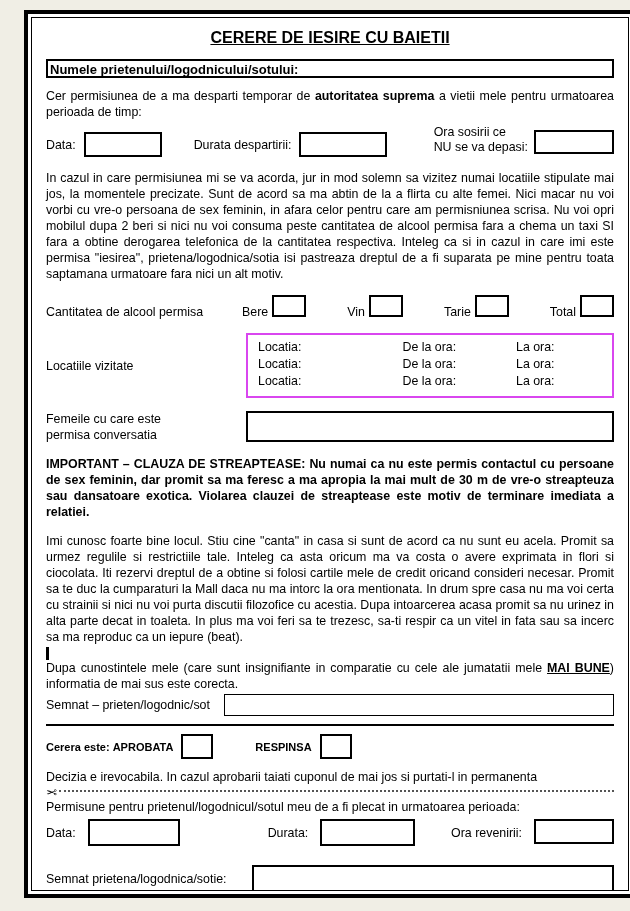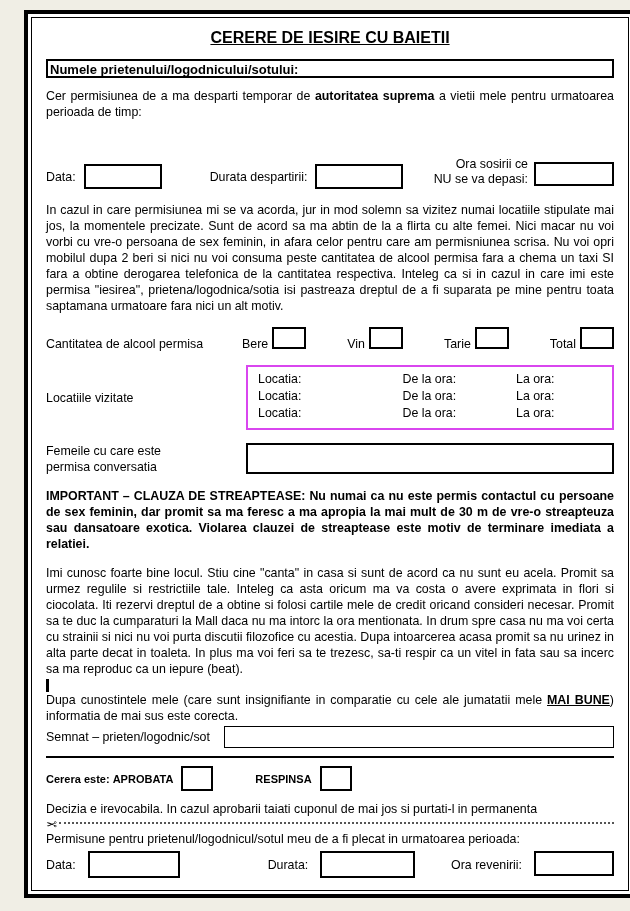--- a/index.html
+++ b/index.html
@@ -42,21 +42,21 @@
   }
   .bold { font-weight: bold; }
   .bold-underline { font-weight: bold; text-decoration: underline; }
   .fbox { border: 2px solid #000; background: #fff; flex: none; }
   .row { display: flex; }
   
   .time-row { margin-top: 5px; align-items: flex-end; }
   .time-row .lbl { font-size: 12.4px; line-height: 15px; margin-bottom: 4px; }
   .box-date   { width: 78px; height: 25px; margin-left: 8px; }
   .box-dur    { width: 88px; height: 25px; margin-left: 8px; }
-  .arrival-lbl { text-align: right; font-size: 12.4px; line-height: 15px; margin-left: auto; margin-bottom: 2px; margin-top: 32px; }
+  .arrival-lbl { font-size: 12.4px; line-height: 15px; margin-left: auto; margin-bottom: 2px; }
   .box-arr    { width: 80px; height: 24px; margin-left: 6px; margin-bottom: 3px; }
   
   .alcohol-row { margin-top: 13px; align-items: flex-end; }
   .alcohol-row .sect-lbl { width: 196px; flex: none; font-size: 12.4px; }
   .alcohol-groups { flex: 1; display: flex; justify-content: space-between; align-items: flex-end; }
   .alc-group { display: flex; align-items: flex-end; }
   .alc-group .lbl { font-size: 12.4px; margin-right: 4px; text-align: right; }
   .box-alc { width: 34px; height: 22px; margin-bottom: 2px; }
   
   .loc-row { margin-top: 14px; align-items: center; }
@@ -106,21 +106,21 @@
       <span>Numele prietenului/logodnicului/sotului:</span>
     </div>
 
     <div class="para mt10">
       <span>Cer permisiunea de a ma desparti temporar de </span><span class="bold">autoritatea suprema</span><span> a vietii mele pentru urmatoarea perioada de timp:</span>
     </div>
 
     <div class="row time-row">
       <span class="lbl">Data:</span>
       <div class="fbox box-date"></div>
-      <span class="lbl" style="margin-left:48px">Durata despartirii:</span>
+      <span class="lbl" style="margin-left:32px">Durata despartirii:</span>
       <div class="fbox box-dur"></div>
       <span class="arrival-lbl" style="white-space:pre-line">Ora sosirii ce
 NU se va depasi:</span>
       <div class="fbox box-arr"></div>
     </div>
 
     <div class="para mt14">In cazul in care permisiunea mi se va acorda, jur in mod solemn sa vizitez numai locatiile stipulate mai jos, la momentele precizate. Sunt de acord sa ma abtin de la a flirta cu alte femei. Nici macar nu voi vorbi cu vre-o persoana de sex feminin, in afara celor pentru care am permisniunea scrisa. Nu voi opri mobilul dupa 2 beri si nici nu voi consuma peste cantitatea de alcool permisa fara a chema un taxi SI fara a obtine derogarea telefonica de la cantitatea respectiva. Inteleg ca si in cazul in care imi este permisa "iesirea", prietena/logodnica/sotia isi pastreaza dreptul de a fi suparata pe mine pentru toata saptamana urmatoare fara nici un alt motiv.</div>
 
     <div class="row alcohol-row">
       <span class="sect-lbl">Cantitatea de alcool permisa</span>

